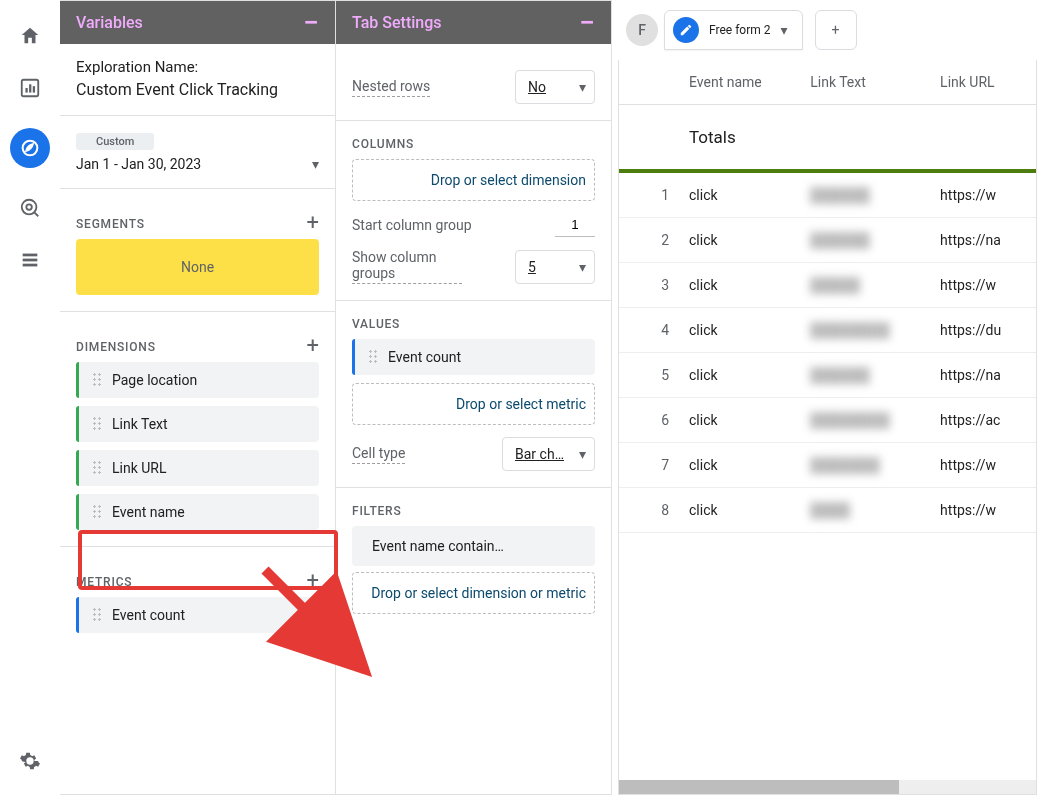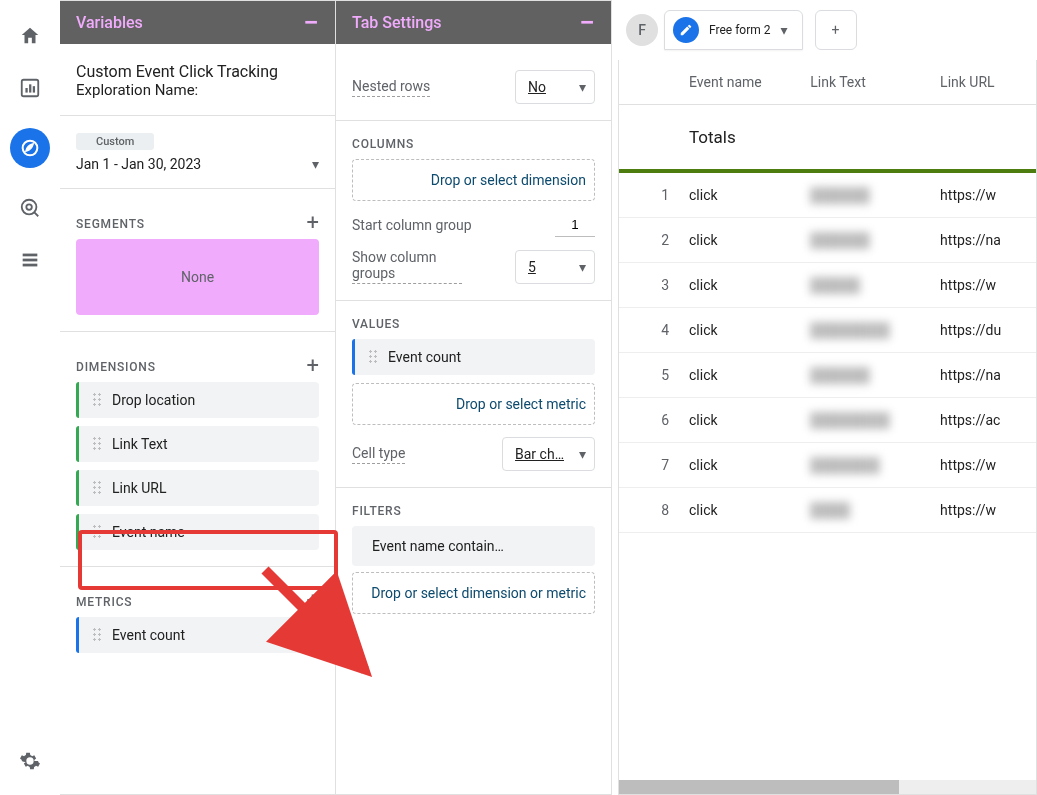--- a/index.html
+++ b/index.html
@@ -65,22 +65,22 @@
     color: #5f6368;
     font-size: 12px;
     letter-spacing: 0.8px;
     font-weight: 500;
     margin: 12px 0 8px;
   }
   .section-head { display:flex; justify-content:space-between; align-items:center; }
   .plus { color:#5f6368; font-size:22px; cursor:pointer; user-select:none;}
 
   .chip-none {
-    background:#f0abfc; color:#5f6368; text-align:center;
-    padding:30px; border-radius:4px; margin-bottom:10px;
+    background:#fde047; color:#5f6368; text-align:center;
+    padding:20px; border-radius:4px; margin-bottom:10px;
   }
 
   .pill {
     display:flex; align-items:center; gap:10px;
     background:#f1f3f4; border-radius:4px;
     padding:10px 10px; margin-bottom:8px;
     position:relative; cursor:grab;
   }
   .pill .edge { position:absolute; left:0; top:0; bottom:0; width:3px; border-radius:4px 0 0 4px;}
   .pill.green .edge { background:#34a853; }
@@ -193,22 +193,22 @@
         </svg>
     </div>
   </div>
 
   <div class="panel variables">
     <div class="panel-header">
       <span>Variables</span>
       <span class="minus">−</span>
     </div>
     <div class="panel-body">
+      <div style="font-size:15px;">Exploration Name:</div>
       <div style="font-size:16px; margin-top:4px;">Custom Event Click Tracking</div>
-      <div style="font-size:15px;">Exploration Name:</div>
 
       <hr class="sep">
 
       <span class="tag">Custom</span>
       <div class="date-row">
         <span>Jan 1 - Jan 30, 2023</span>
         <span class="arrow">▾</span>
       </div>
 
       <hr class="sep">
@@ -221,21 +221,21 @@
 
       <hr class="sep">
 
       <div class="section-head">
         <div class="section-title">DIMENSIONS</div>
         <span class="plus">+</span>
       </div>
       <div class="pill green">
           <div class="edge"></div>
           <div class="grip"></div>
-          <span>Drop location</span>
+          <span>Page location</span>
         </div>
       <div class="pill green">
           <div class="edge"></div>
           <div class="grip"></div>
           <span>Link Text</span>
         </div>
       <div class="pill green">
           <div class="edge"></div>
           <div class="grip"></div>
           <span>Link URL</span>

